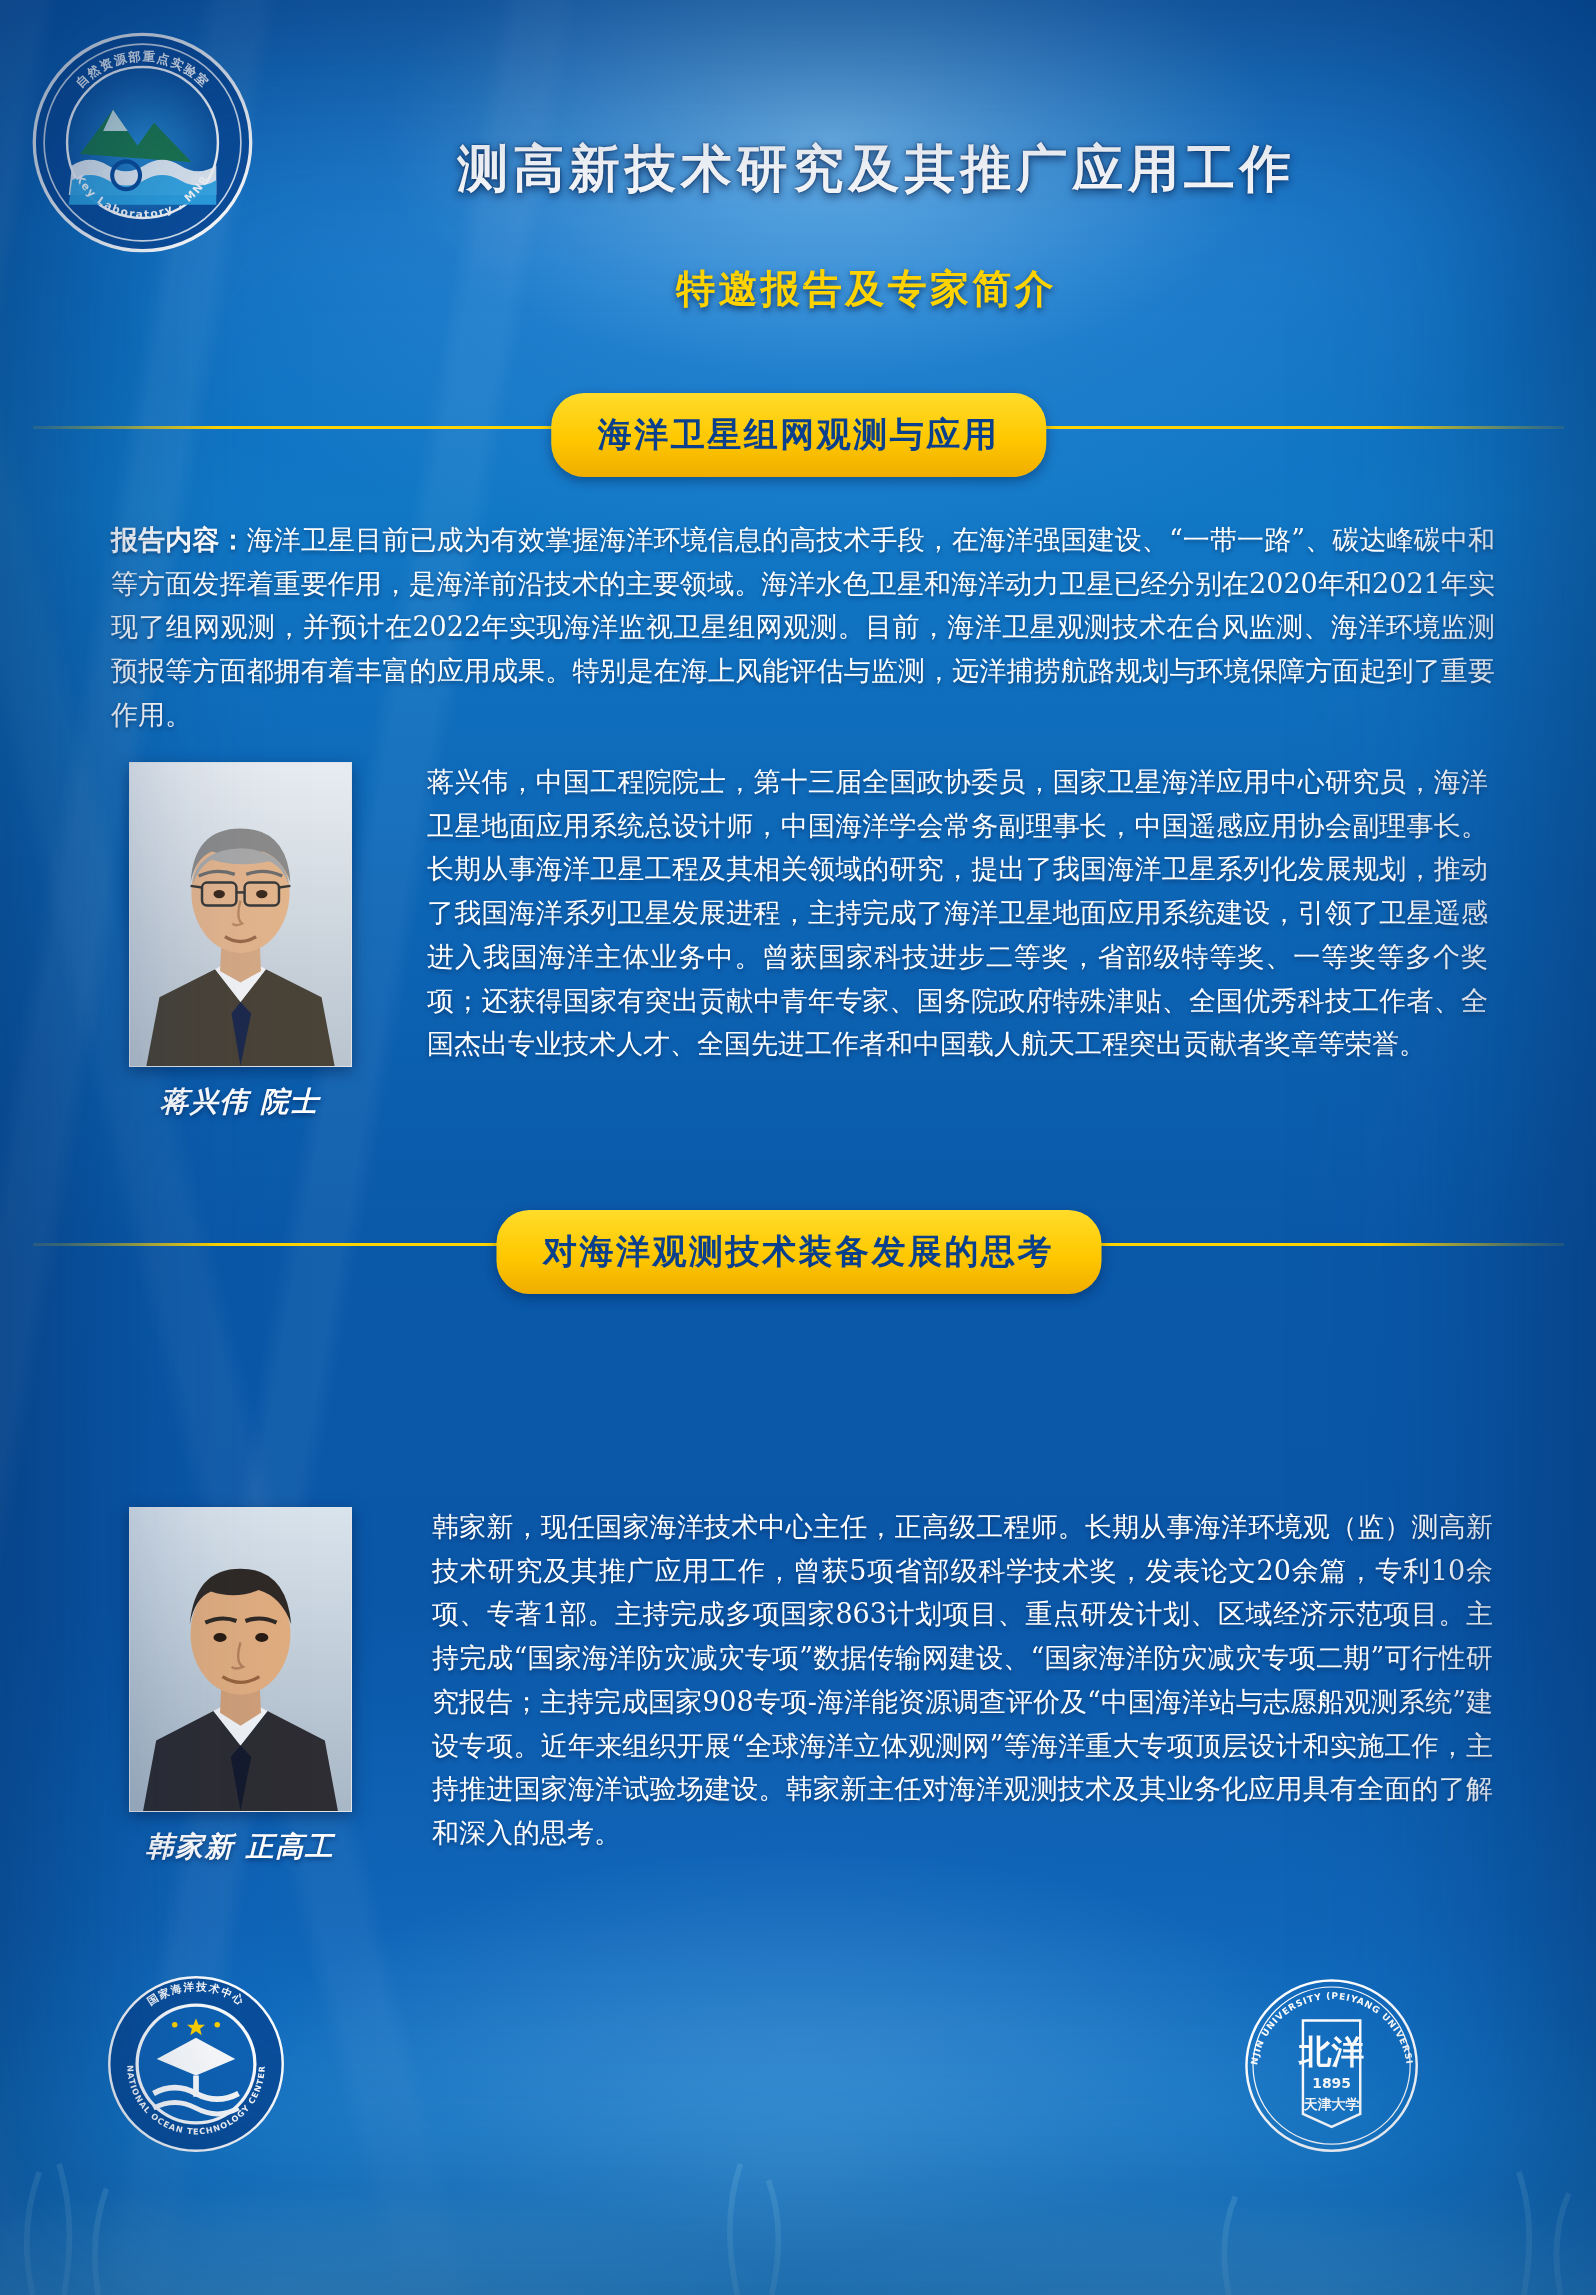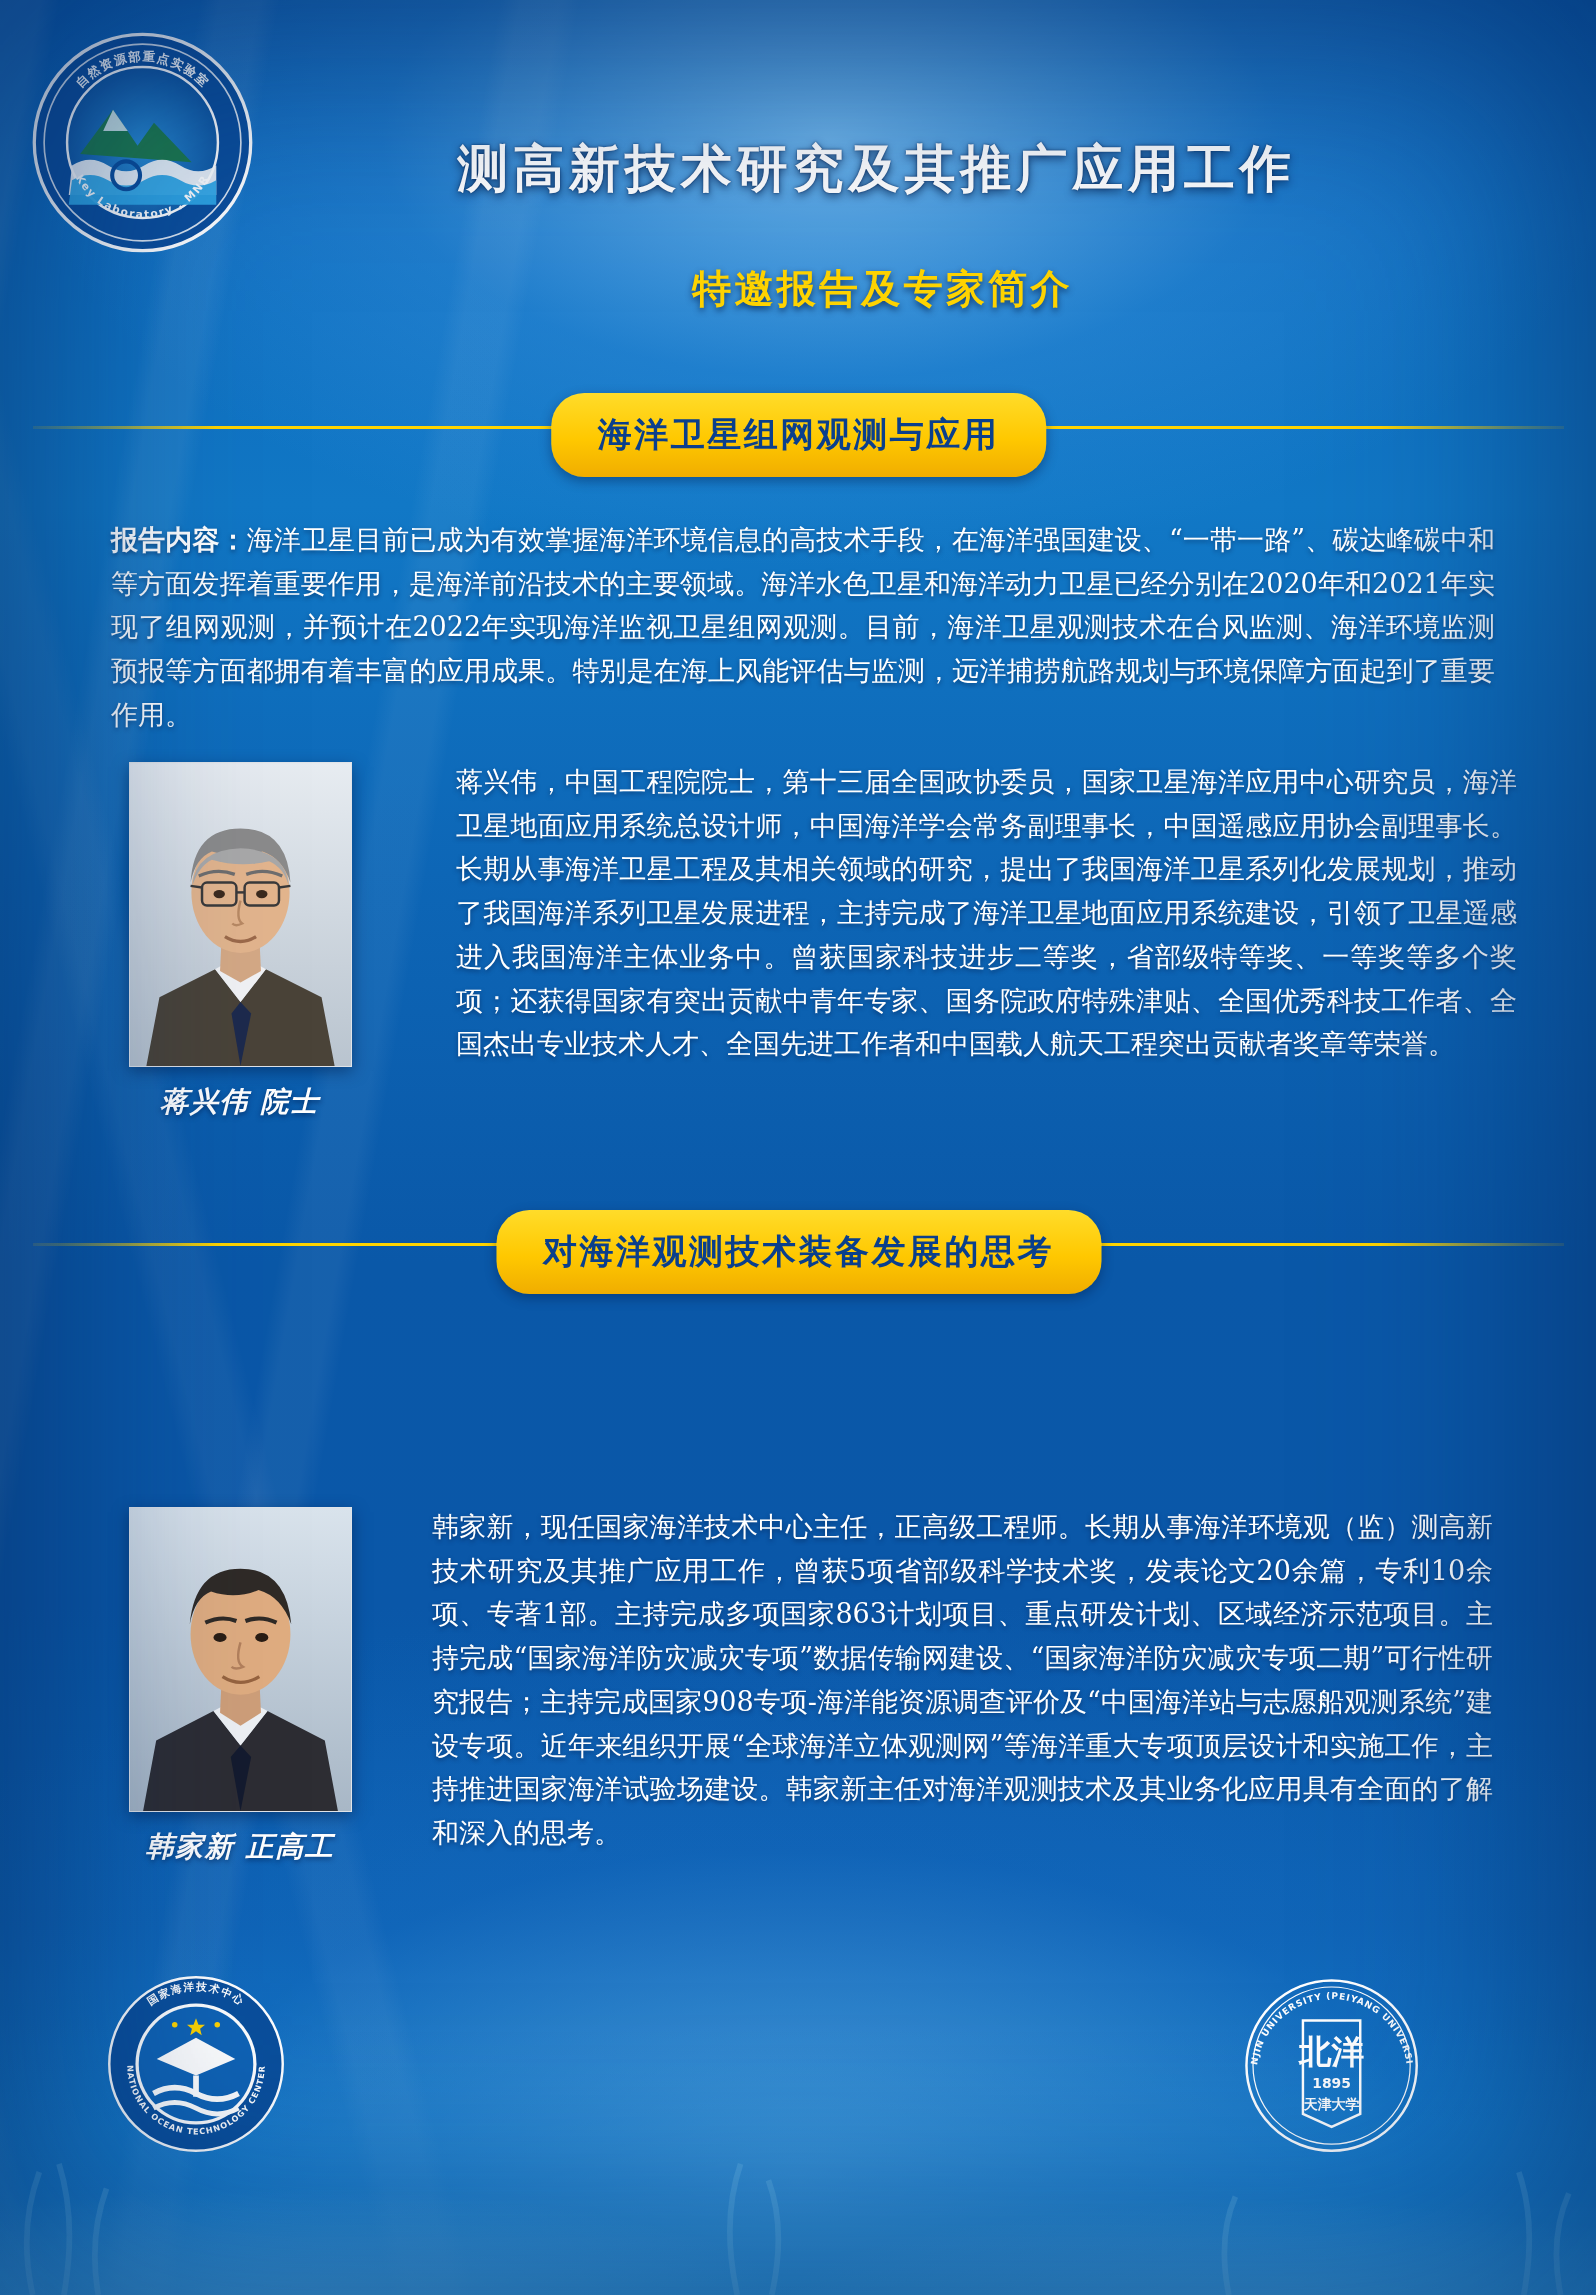--- a/index.html
+++ b/index.html
@@ -78,21 +78,21 @@
     font-family: "DejaVu Serif", "Liberation Serif", serif;
     font-weight: bold;
     font-size: 51px;
     letter-spacing: 4.9px;
     color: #ffffff;
     text-shadow: 0 3.3px 8.2px rgba(0,25,70,0.75), 0 0 2.5px rgba(0,30,80,0.8);
     white-space: nowrap;
   }
   .sub-title {
     position: absolute;
-    left: 309px;
+    left: 293px;
     top: 262px;
     width: 1147px;
     text-align: center;
     font-family: "DejaVu Serif", "Liberation Serif", serif;
     font-weight: bold;
     font-size: 39px;
     letter-spacing: 3.3px;
     color: #ffd400;
     text-shadow: 0 2.5px 6.6px rgba(0,25,70,0.7);
     white-space: nowrap;
@@ -285,21 +285,21 @@
       <ellipse cx="109" cy="160" rx="7" ry="5" fill="#3b2a1d"></ellipse>
       <ellipse cx="161" cy="160" rx="7" ry="5" fill="#3b2a1d"></ellipse>
       <path d="M 135 168 q -6 22 2 28 q -8 4 -12 0" fill="none" stroke="#b98a63" stroke-width="3"></path>
       <path d="M 116 212 q 19 12 38 0" fill="none" stroke="#9c6a4a" stroke-width="4"></path>
       <path d="M 84 138 q 22 -10 44 -2" fill="none" stroke="#6e6e6e" stroke-width="4"></path>
       <path d="M 142 136 q 22 -8 44 2" fill="none" stroke="#6e6e6e" stroke-width="4"></path>
     </svg>
   </div>
   <div class="person-name" style="left: 105px; top: 1083px;">蒋兴伟  院士</div>
 
-  <div class="bio" style="left: 456px; top: 760px; width: 1061px;">蒋兴伟，中国工程院院士，第十三届全国政协委员，国家卫星海洋应用中心研究员，海洋卫星地面应用系统总设计师，中国海洋学会常务副理事长，中国遥感应用协会副理事长。长期从事海洋卫星工程及其相关领域的研究，提出了我国海洋卫星系列化发展规划，推动了我国海洋系列卫星发展进程，主持完成了海洋卫星地面应用系统建设，引领了卫星遥感进入我国海洋主体业务中。曾获国家科技进步二等奖，省部级特等奖、一等奖等多个奖项；还获得国家有突出贡献中青年专家、国务院政府特殊津贴、全国优秀科技工作者、全国杰出专业技术人才、全国先进工作者和中国载人航天工程突出贡献者奖章等荣誉。</div>
+  <div class="bio" style="left: 427px; top: 760px; width: 1061px;">蒋兴伟，中国工程院院士，第十三届全国政协委员，国家卫星海洋应用中心研究员，海洋卫星地面应用系统总设计师，中国海洋学会常务副理事长，中国遥感应用协会副理事长。长期从事海洋卫星工程及其相关领域的研究，提出了我国海洋卫星系列化发展规划，推动了我国海洋系列卫星发展进程，主持完成了海洋卫星地面应用系统建设，引领了卫星遥感进入我国海洋主体业务中。曾获国家科技进步二等奖，省部级特等奖、一等奖等多个奖项；还获得国家有突出贡献中青年专家、国务院政府特殊津贴、全国优秀科技工作者、全国杰出专业技术人才、全国先进工作者和中国载人航天工程突出贡献者奖章等荣誉。</div>
 
   <div class="banner-wrap" style="top: 1210px;">
     <div class="banner-line"></div>
     <div class="banner-pill">
       <span>对海洋观测技术装备发展的思考</span>
     </div>
   </div>
 
 
   <div class="portrait" style="left: 129px; top: 1507px;">

